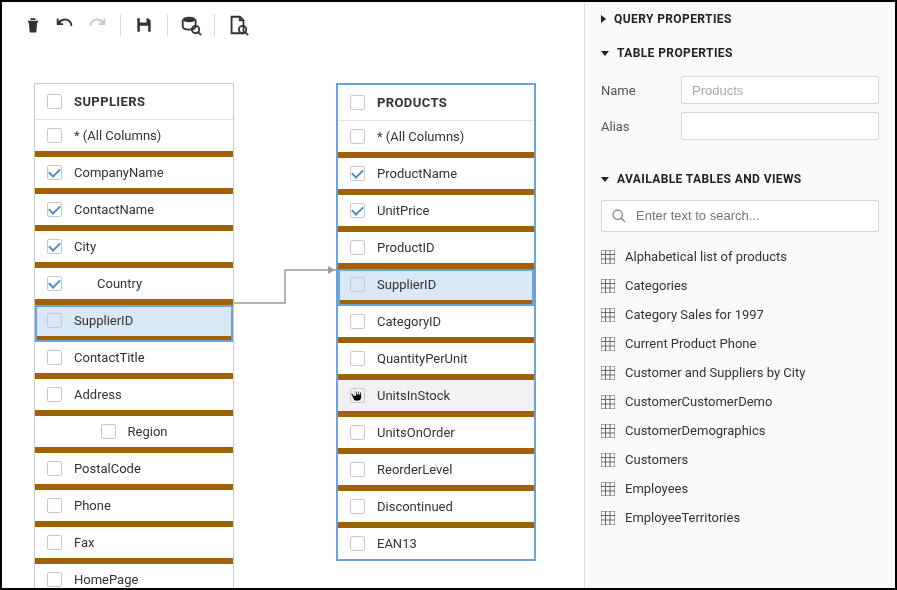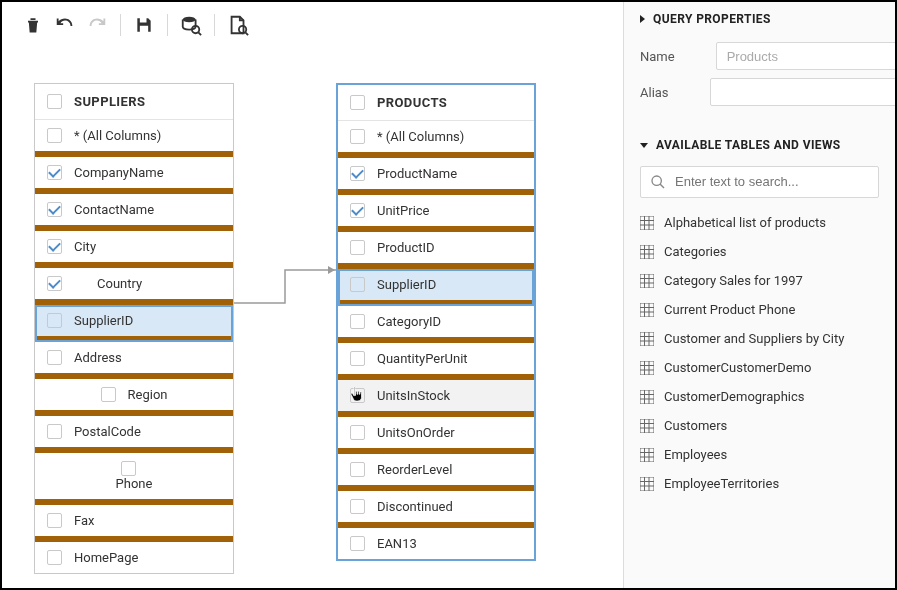--- a/index.html
+++ b/index.html
@@ -100,21 +100,21 @@
   svg.connector { position:absolute; pointer-events:none; }
   .cursor-icon {
     position: absolute;
     width: 18px; height: 18px;
     left: 10px; top: 6px;
     pointer-events: none;
   }
 
   
   .side {
-    width: 272px;
+    width: 311px;
     border-left: 1px solid #dcdcdc;
     background: #fafafa;
     display: flex;
     flex-direction: column;
     overflow: hidden;
   }
   .section-header {
     display: flex;
     align-items: center;
     padding: 10px 16px;
@@ -262,31 +262,35 @@
           <div class="col-row" style="position: relative; gap: 23px;">
             <span class="chk checked"></span>
             <span class="col-label">Country</span>
           </div>
           <div class="col-row selected" style="position: relative;">
             <span class="chk"></span>
             <span class="col-label">SupplierID</span>
           </div>
           <div class="col-row" style="position: relative;">
             <span class="chk"></span>
+            <span class="col-label">ContactTitle</span>
+          </div>
+          <div class="col-row" style="position: relative;">
+            <span class="chk"></span>
             <span class="col-label">Address</span>
           </div>
           <div class="col-row" style="position: relative; justify-content: center;">
             <span class="chk"></span>
             <span class="col-label">Region</span>
           </div>
           <div class="col-row" style="position: relative;">
             <span class="chk"></span>
             <span class="col-label">PostalCode</span>
           </div>
-          <div class="col-row" style="position: relative; flex-direction: column;">
+          <div class="col-row" style="position: relative;">
             <span class="chk"></span>
             <span class="col-label">Phone</span>
           </div>
           <div class="col-row" style="position: relative;">
             <span class="chk"></span>
             <span class="col-label">Fax</span>
           </div>
           <div class="col-row" style="position: relative;">
             <span class="chk"></span>
             <span class="col-label">HomePage</span>
@@ -354,20 +358,24 @@
           <path d="M101 6 l-7 -4 v8 z" fill="#9a9a9a"></path>
         </svg>
       </div>
   </div>
   <div class="side">
     <div class="section-header">
       <span class="tri closed"></span>
       <span>QUERY PROPERTIES</span>
     </div>
 
+    <div class="section-header">
+      <span class="tri open"></span>
+      <span>TABLE PROPERTIES</span>
+    </div>
     <div class="section-body">
       <div class="form-row">
         <label>Name</label>
         <input type="text" placeholder="Products" style="">
       </div>
       <div class="form-row">
         <label>Alias</label>
         <input type="text" style="">
       </div>
     </div>

